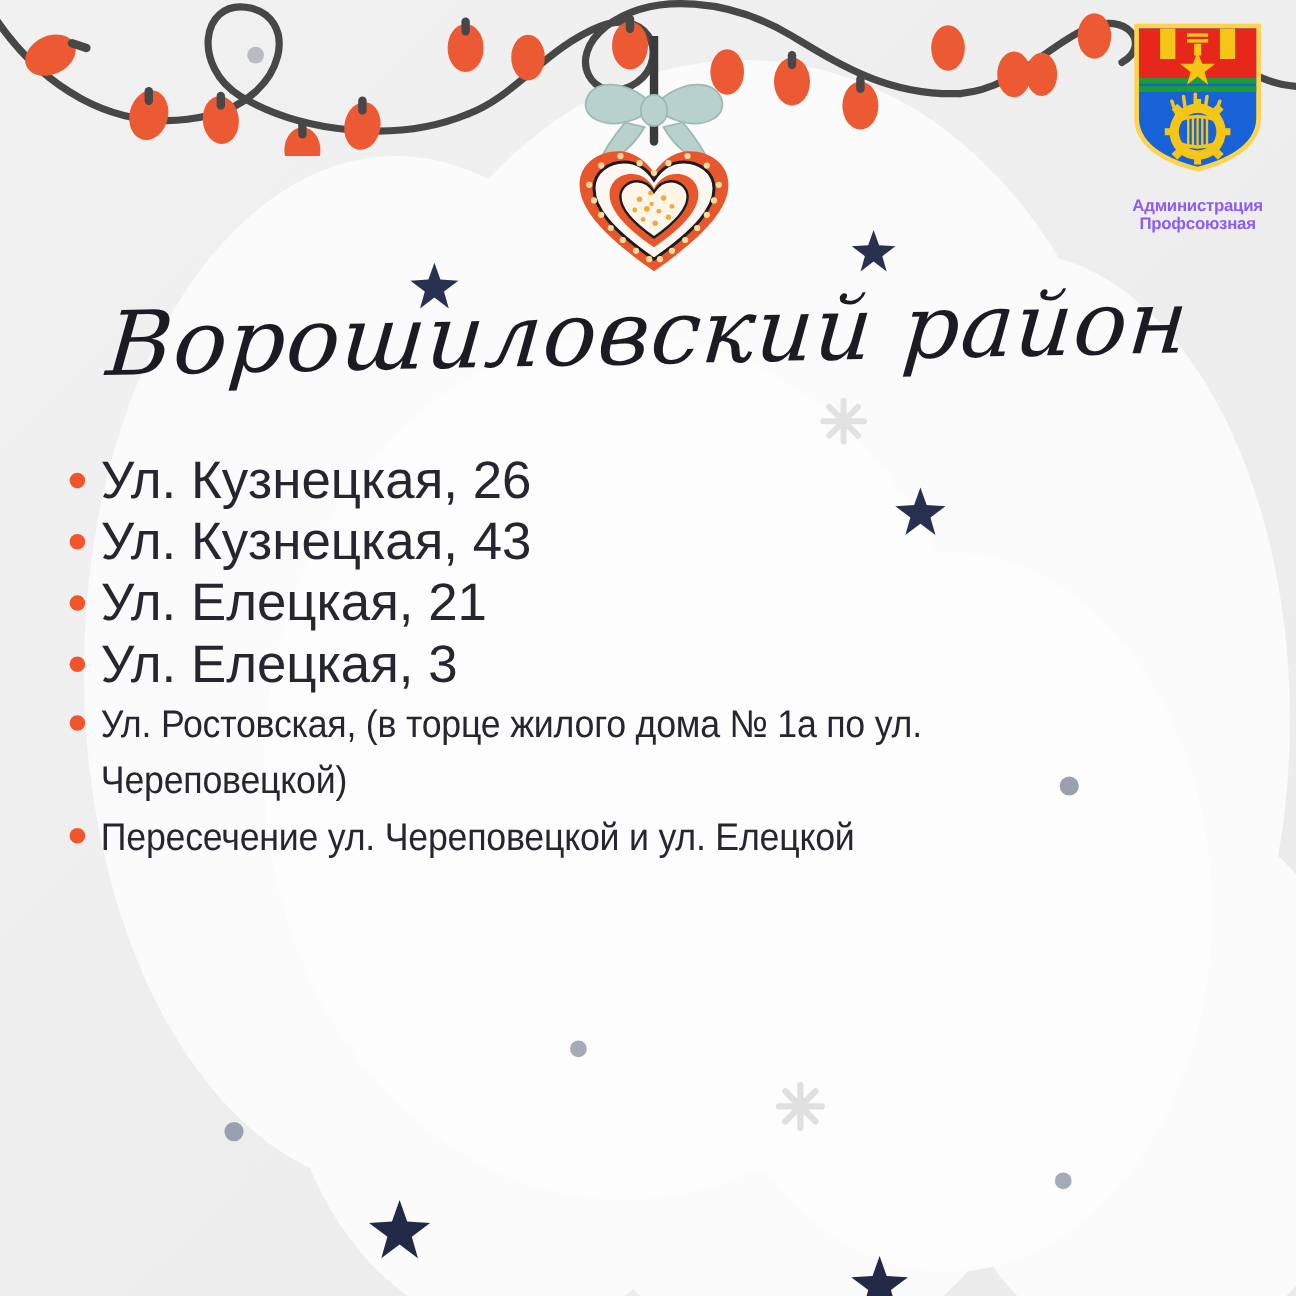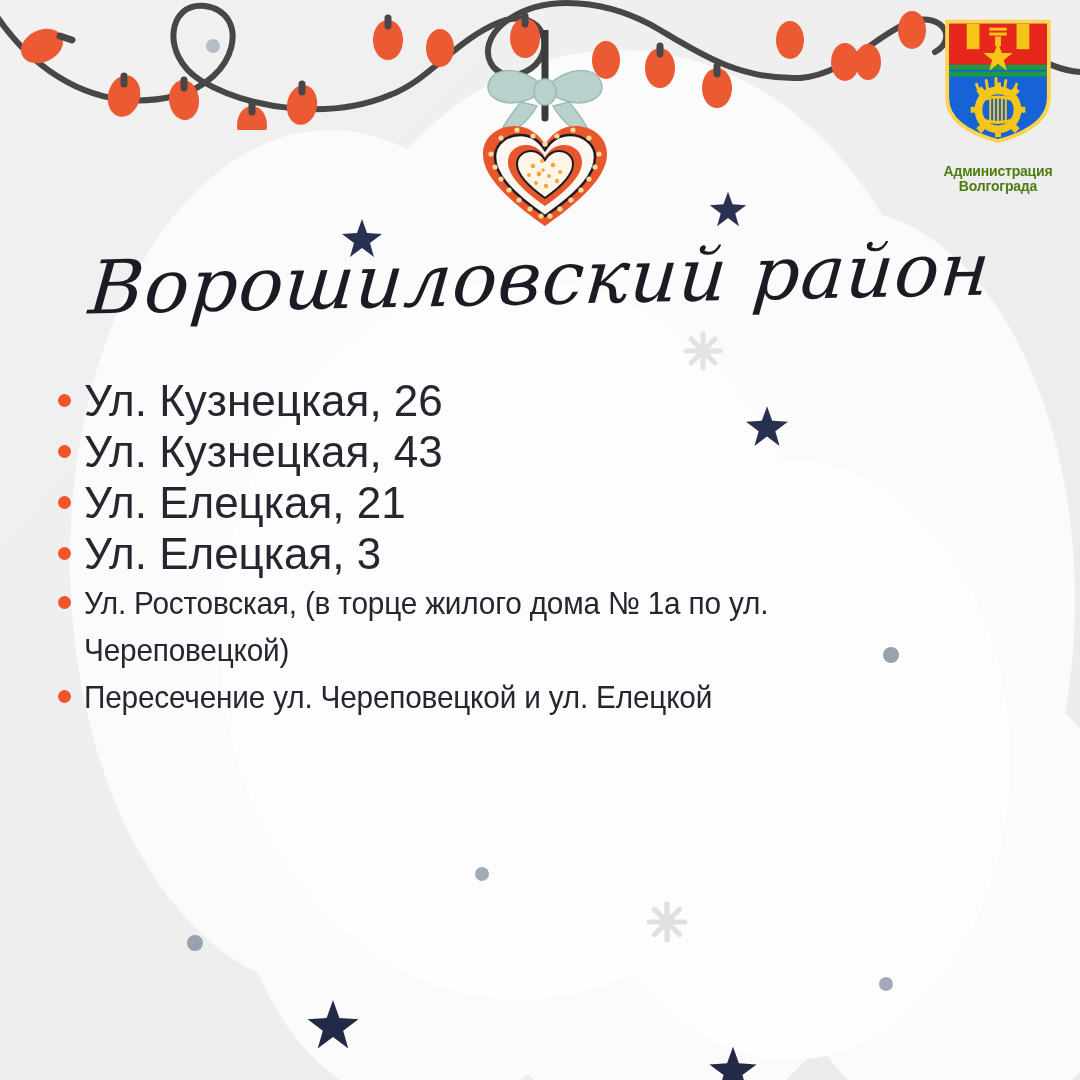--- a/index.html
+++ b/index.html
@@ -23,21 +23,21 @@
   
   .crest-wrap{
     position:absolute;left:928px;top:14px;width:140px;height:180px;
     display:flex;flex-direction:column;align-items:center;
   }
   .crest-svg{width:120px;height:132px;display:block;}
   .crest-caption{
     margin-top:21px;
     font-family:"Liberation Sans", sans-serif;
     font-size:14px;line-height:15px;font-weight:700;
-    color:#4d7c0f;text-align:center;letter-spacing:-0.2px;
+    color:#8b5cf6;text-align:center;letter-spacing:-0.2px;
   }
   
   .title{
     position:absolute;left:0;top:232px;width:1080px;
     text-align:center;
     font-family:"DejaVu Serif", serif;
     font-style:italic;
     font-weight:400;
     font-size:74px;
     line-height:92px;
@@ -284,21 +284,21 @@
         <line x1="56" y1="85" x2="56" y2="111"></line>
         <line x1="60" y1="84" x2="60" y2="112"></line>
         <line x1="64" y1="85" x2="64" y2="111"></line>
         <line x1="68" y1="86" x2="68" y2="110"></line>
       </g>
       <path d="M44 88 Q60 82 76 88" fill="none" stroke="#f5c518" stroke-width="3"></path>
       <path d="M44 108 Q60 114 76 108" fill="none" stroke="#f5c518" stroke-width="3"></path>
     </svg>
     <div class="crest-caption">
       <div>Администрация</div>
-      <div>Волгограда</div>
+      <div>Профсоюзная</div>
     </div>
   </div>
 
   <div class="title">Ворошиловский район</div>
 
   <div class="list">
 
     <div class="li short">
       <span class="bullet"></span>
       <span class="li-text">Ул. Кузнецкая, 26</span>

